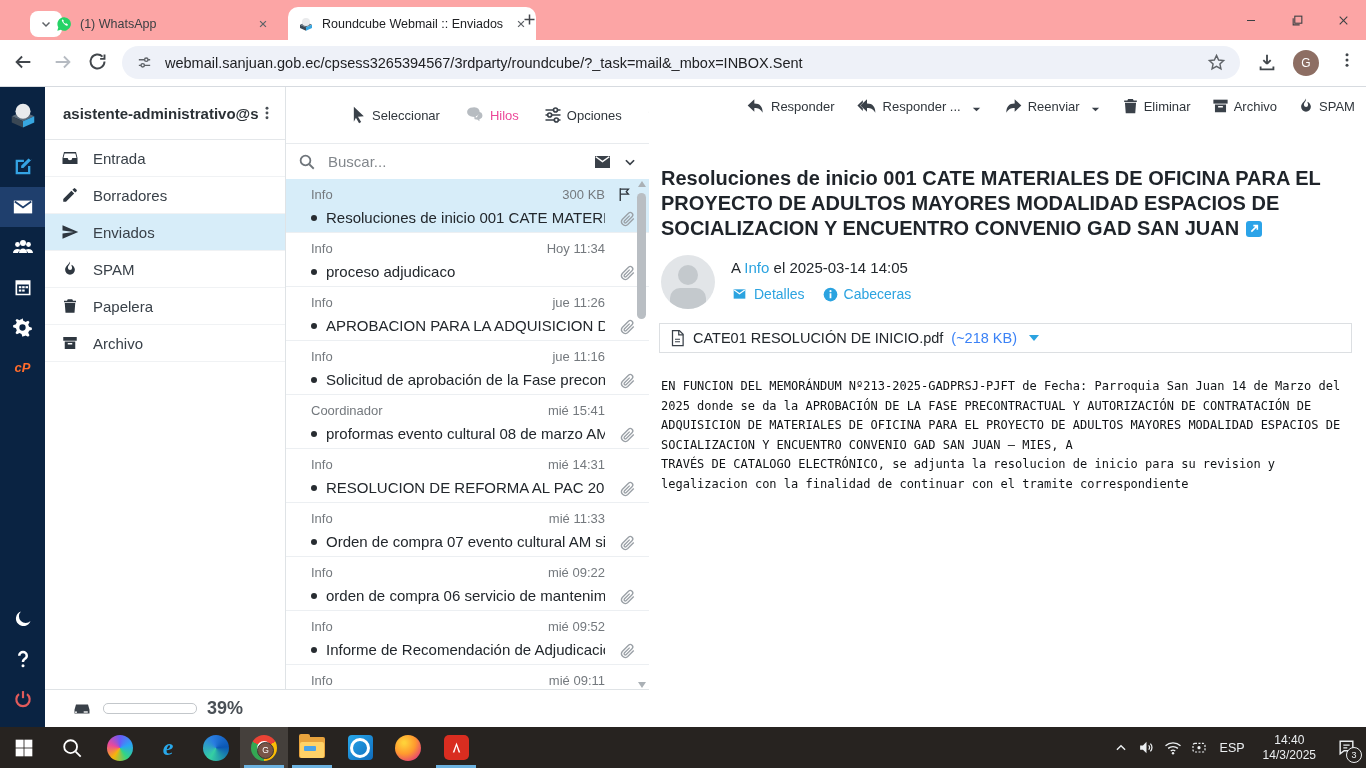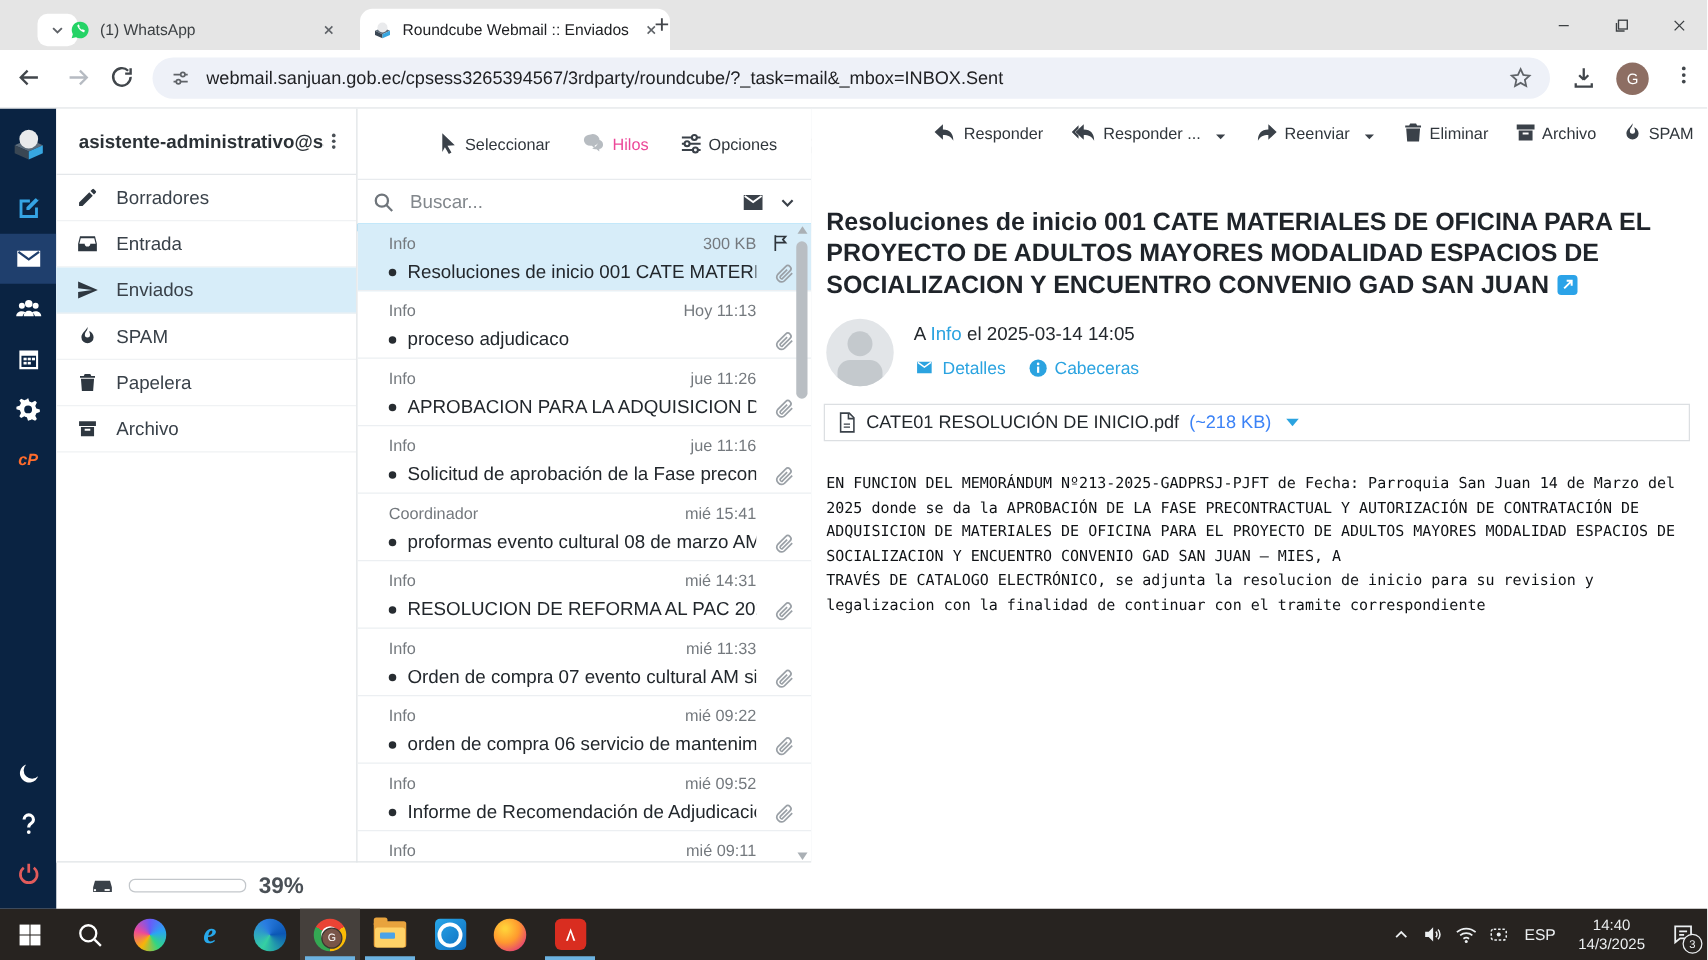--- a/index.html
+++ b/index.html
@@ -1,20 +1,20 @@
 <!DOCTYPE html>
 <html><head>
 <meta charset="utf-8">
 <style>
   html,body{margin:0;padding:0;background:#fff}
   .screen{position:relative;width:1366px;height:768px;overflow:hidden;
     font-family:"Liberation Sans",sans-serif;background:#fff;color:#22272c}
   svg{display:block}
   
-  .tabstrip{position:absolute;left:0;top:0;width:100%;height:40px;background:#e5e5e5}
+  .tabstrip{position:absolute;left:0;top:0;width:100%;height:40px;background:#fca5a5}
   .tabsearch{position:absolute;left:30px;top:11px;width:32px;height:26px;background:#fff;border-radius:8px;
     display:flex;align-items:center;justify-content:center;color:#5f6368}
   .tab{position:absolute;top:7px;height:33px;display:flex;align-items:center;gap:8px;padding:0 10px;font-size:12.5px;color:#3c4043}
   .tab.inactive{left:46px;width:212px}
   .tab.active{left:288px;width:228px;background:#fff;border-radius:10px 10px 0 0;color:#202124}
   .tab .ttl{flex:1;white-space:nowrap;overflow:hidden}
   .tab .x{color:#5f6368}
   .newtab{position:absolute;left:522px;top:12px;color:#44474c}
   .winctl{position:absolute;right:0;top:0;height:40px;display:flex;align-items:center}
   .winctl .wbtn{width:46px;height:40px;display:flex;align-items:center;justify-content:center;color:#3c4043}
@@ -293,33 +293,33 @@
       <div class="acct">
         <span class="nm">asistente-administrativo@sa...</span>
         <svg width="16" height="16" viewBox="0 0 24 24" fill="#4a5056">
             <circle cx="12" cy="5" r="2.2"></circle>
             <circle cx="12" cy="12" r="2.2"></circle>
             <circle cx="12" cy="19" r="2.2"></circle>
           </svg>
       </div>
       <div class="folder">
         <span class="fic">
+            <svg width="18" height="18" viewBox="0 0 24 24" fill="currentColor" fill-rule="evenodd">
+              <path d="M4 4h16l2 8v8H2v-8zm.8 2l-1.5 6H9a3 3 0 0 0 6 0h5.7l-1.5-6z"></path>
+            </svg>
+          </span>
+        <span>Entrada</span>
+      </div>
+      <div class="folder">
+        <span class="fic">
             <svg width="18" height="18" viewBox="0 0 24 24" fill="currentColor">
               <path d="M3 17.3L13.9 6.4l3.7 3.7L6.7 21H3zM15.2 5.1l1.9-1.9a1.3 1.3 0 0 1 1.8 0l1.9 1.9a1.3 1.3 0 0 1 0 1.8l-1.9 1.9z"></path>
             </svg>
           </span>
         <span>Borradores</span>
-      </div>
-      <div class="folder">
-        <span class="fic">
-            <svg width="18" height="18" viewBox="0 0 24 24" fill="currentColor" fill-rule="evenodd">
-              <path d="M4 4h16l2 8v8H2v-8zm.8 2l-1.5 6H9a3 3 0 0 0 6 0h5.7l-1.5-6z"></path>
-            </svg>
-          </span>
-        <span>Entrada</span>
       </div>
       <div class="folder sel">
         <span class="fic">
             <svg width="18" height="18" viewBox="0 0 24 24" fill="currentColor">
               <path d="M2 21l21-9L2 3v7l15 2-15 2z"></path>
             </svg>
           </span>
         <span>Enviados</span>
       </div>
       <div class="folder">
@@ -416,21 +416,21 @@
     <span class="mclip">
       <svg width="18" height="18" viewBox="0 0 24 24" fill="none" stroke="currentColor" stroke-width="1.8">
                 <path d="M21 11.3l-8.3 8.3a5 5 0 0 1-7-7l8.3-8.3a3.3 3.3 0 0 1 4.7 4.7l-8 8a1.65 1.65 0 0 1-2.3-2.3l7.2-7.2"></path>
               </svg>
     </span>
   </div>
 
   <div class="mrow">
     <div class="line1">
       <span class="msender">Info</span>
-      <span class="mmeta">Hoy 11:13</span>
+      <span class="mmeta">Hoy 11:34</span>
     </div>
 
     <div class="line2">
       <span class="dot"></span>
       <span class="msub">proceso adjudicaco</span>
     </div>
     <span class="mclip">
       <svg width="18" height="18" viewBox="0 0 24 24" fill="none" stroke="currentColor" stroke-width="1.8">
                 <path d="M21 11.3l-8.3 8.3a5 5 0 0 1-7-7l8.3-8.3a3.3 3.3 0 0 1 4.7 4.7l-8 8a1.65 1.65 0 0 1-2.3-2.3l7.2-7.2"></path>
               </svg>

